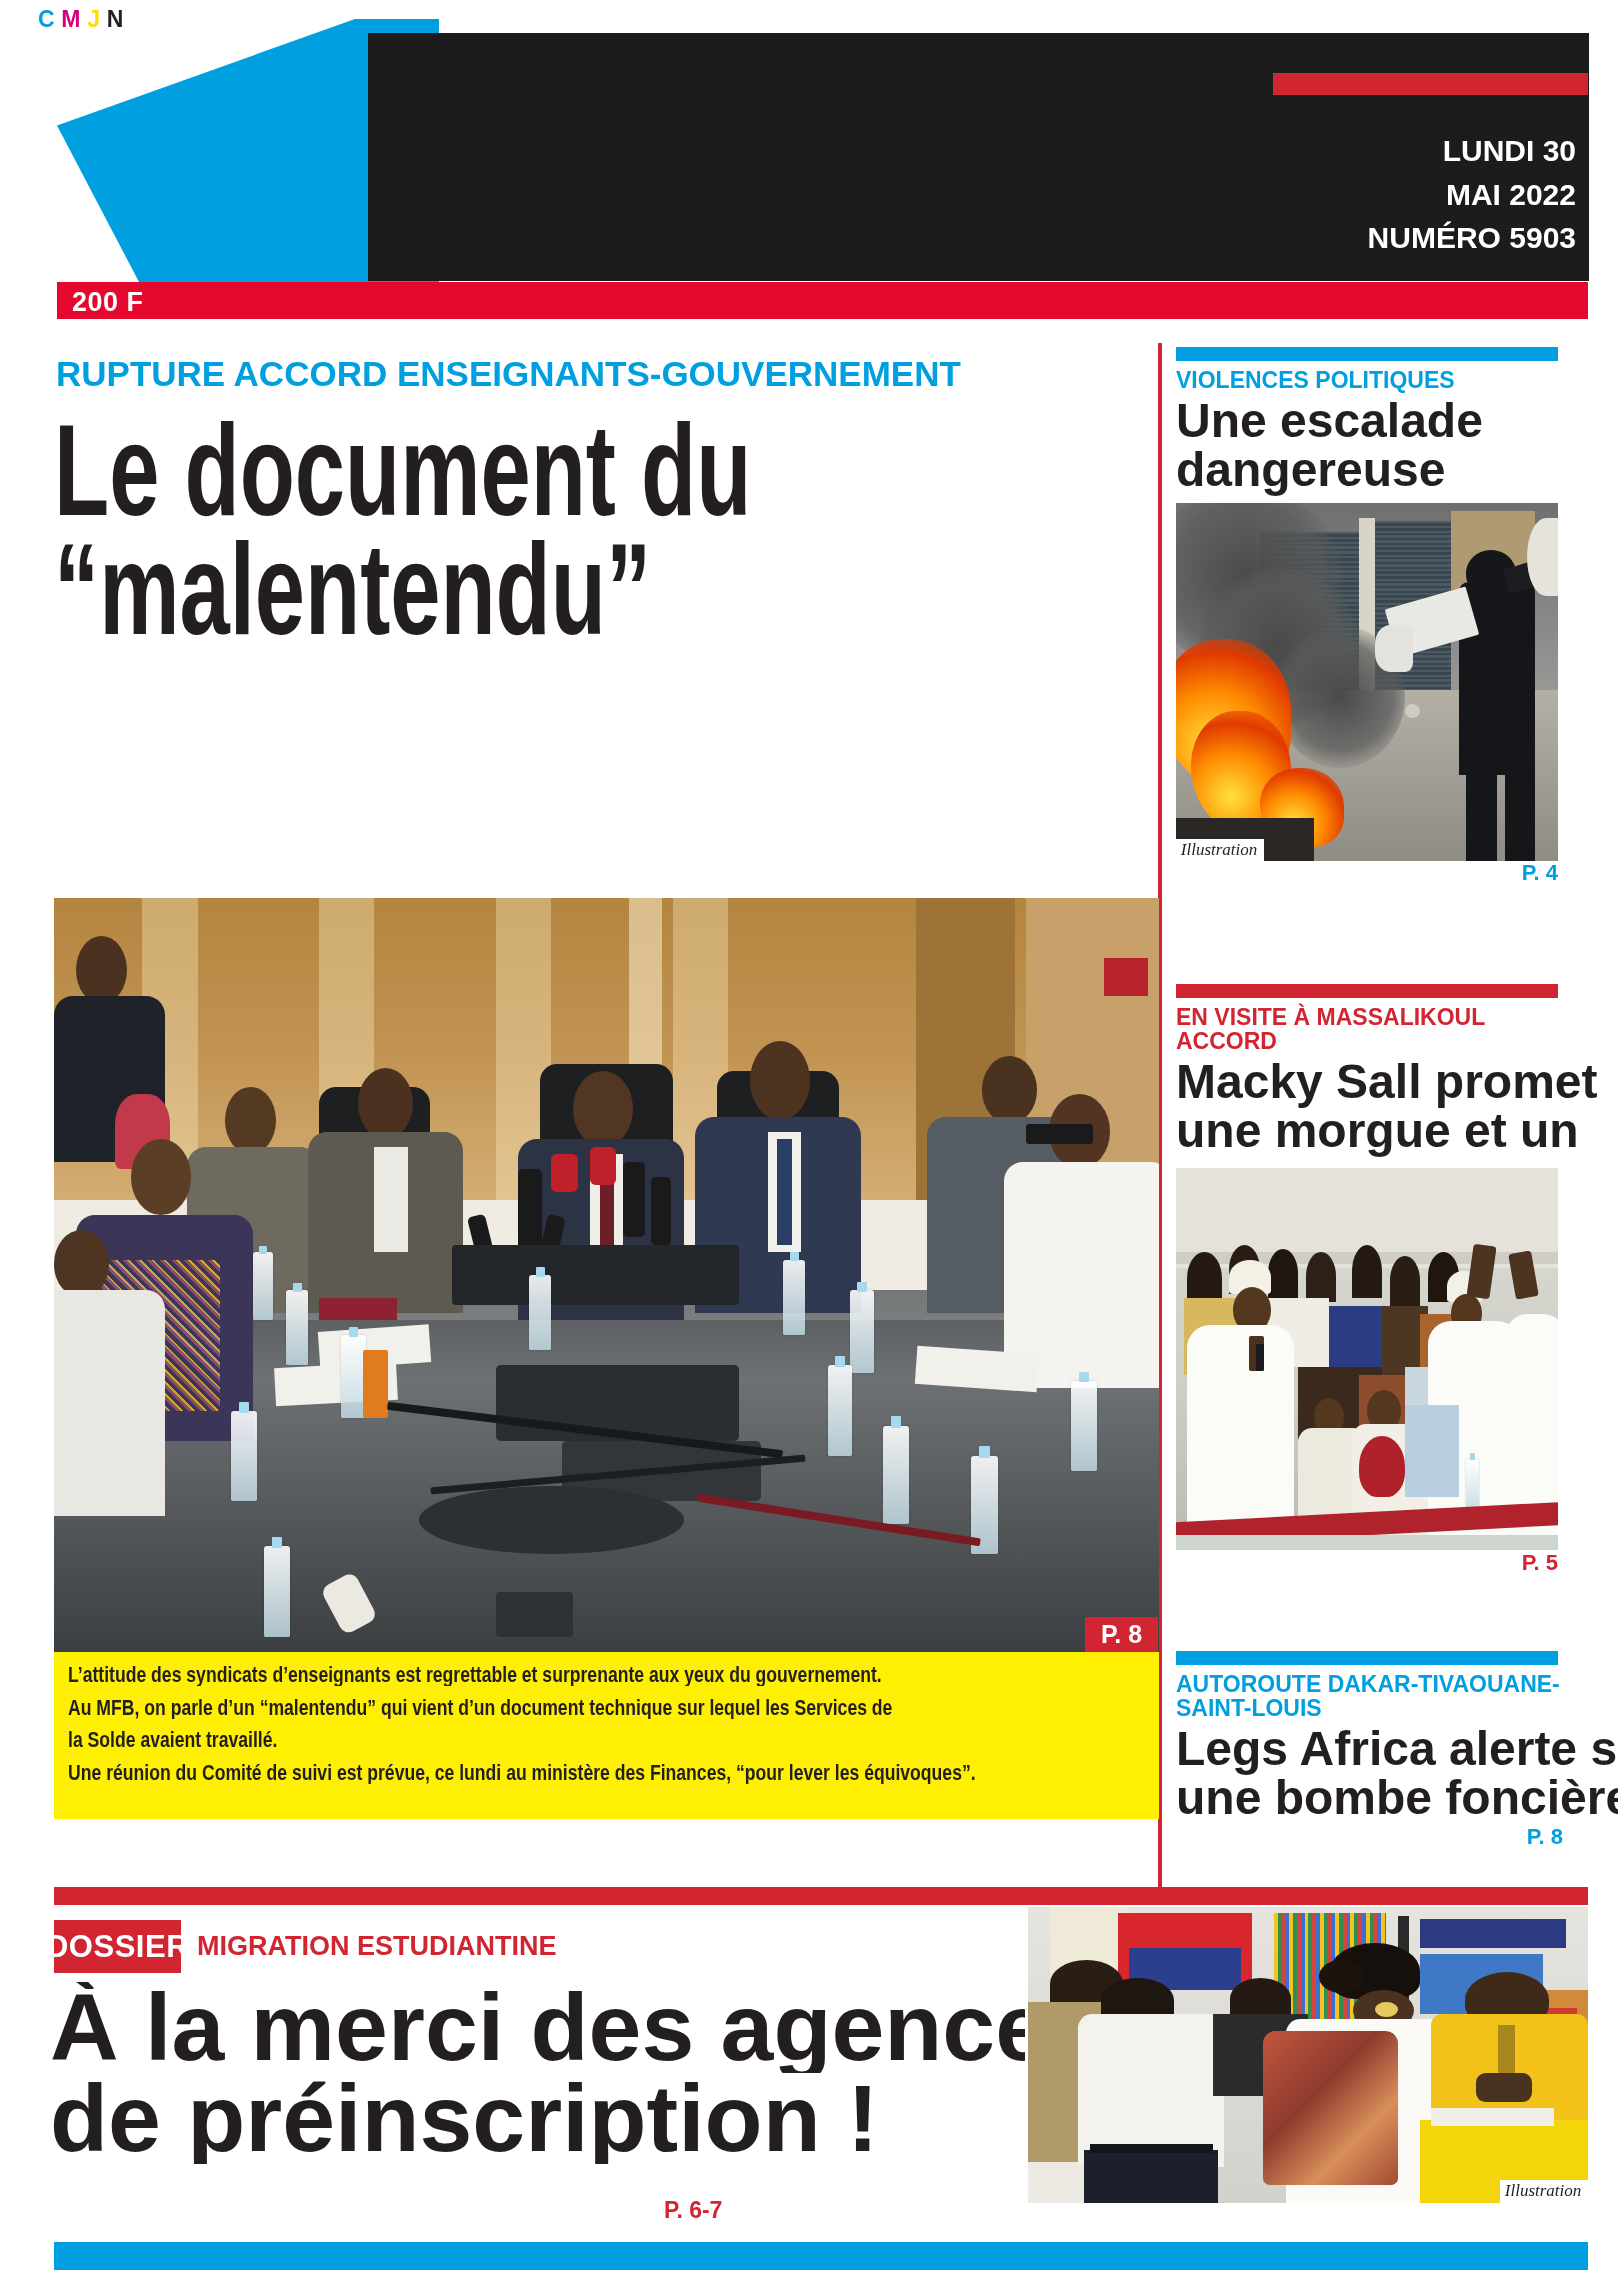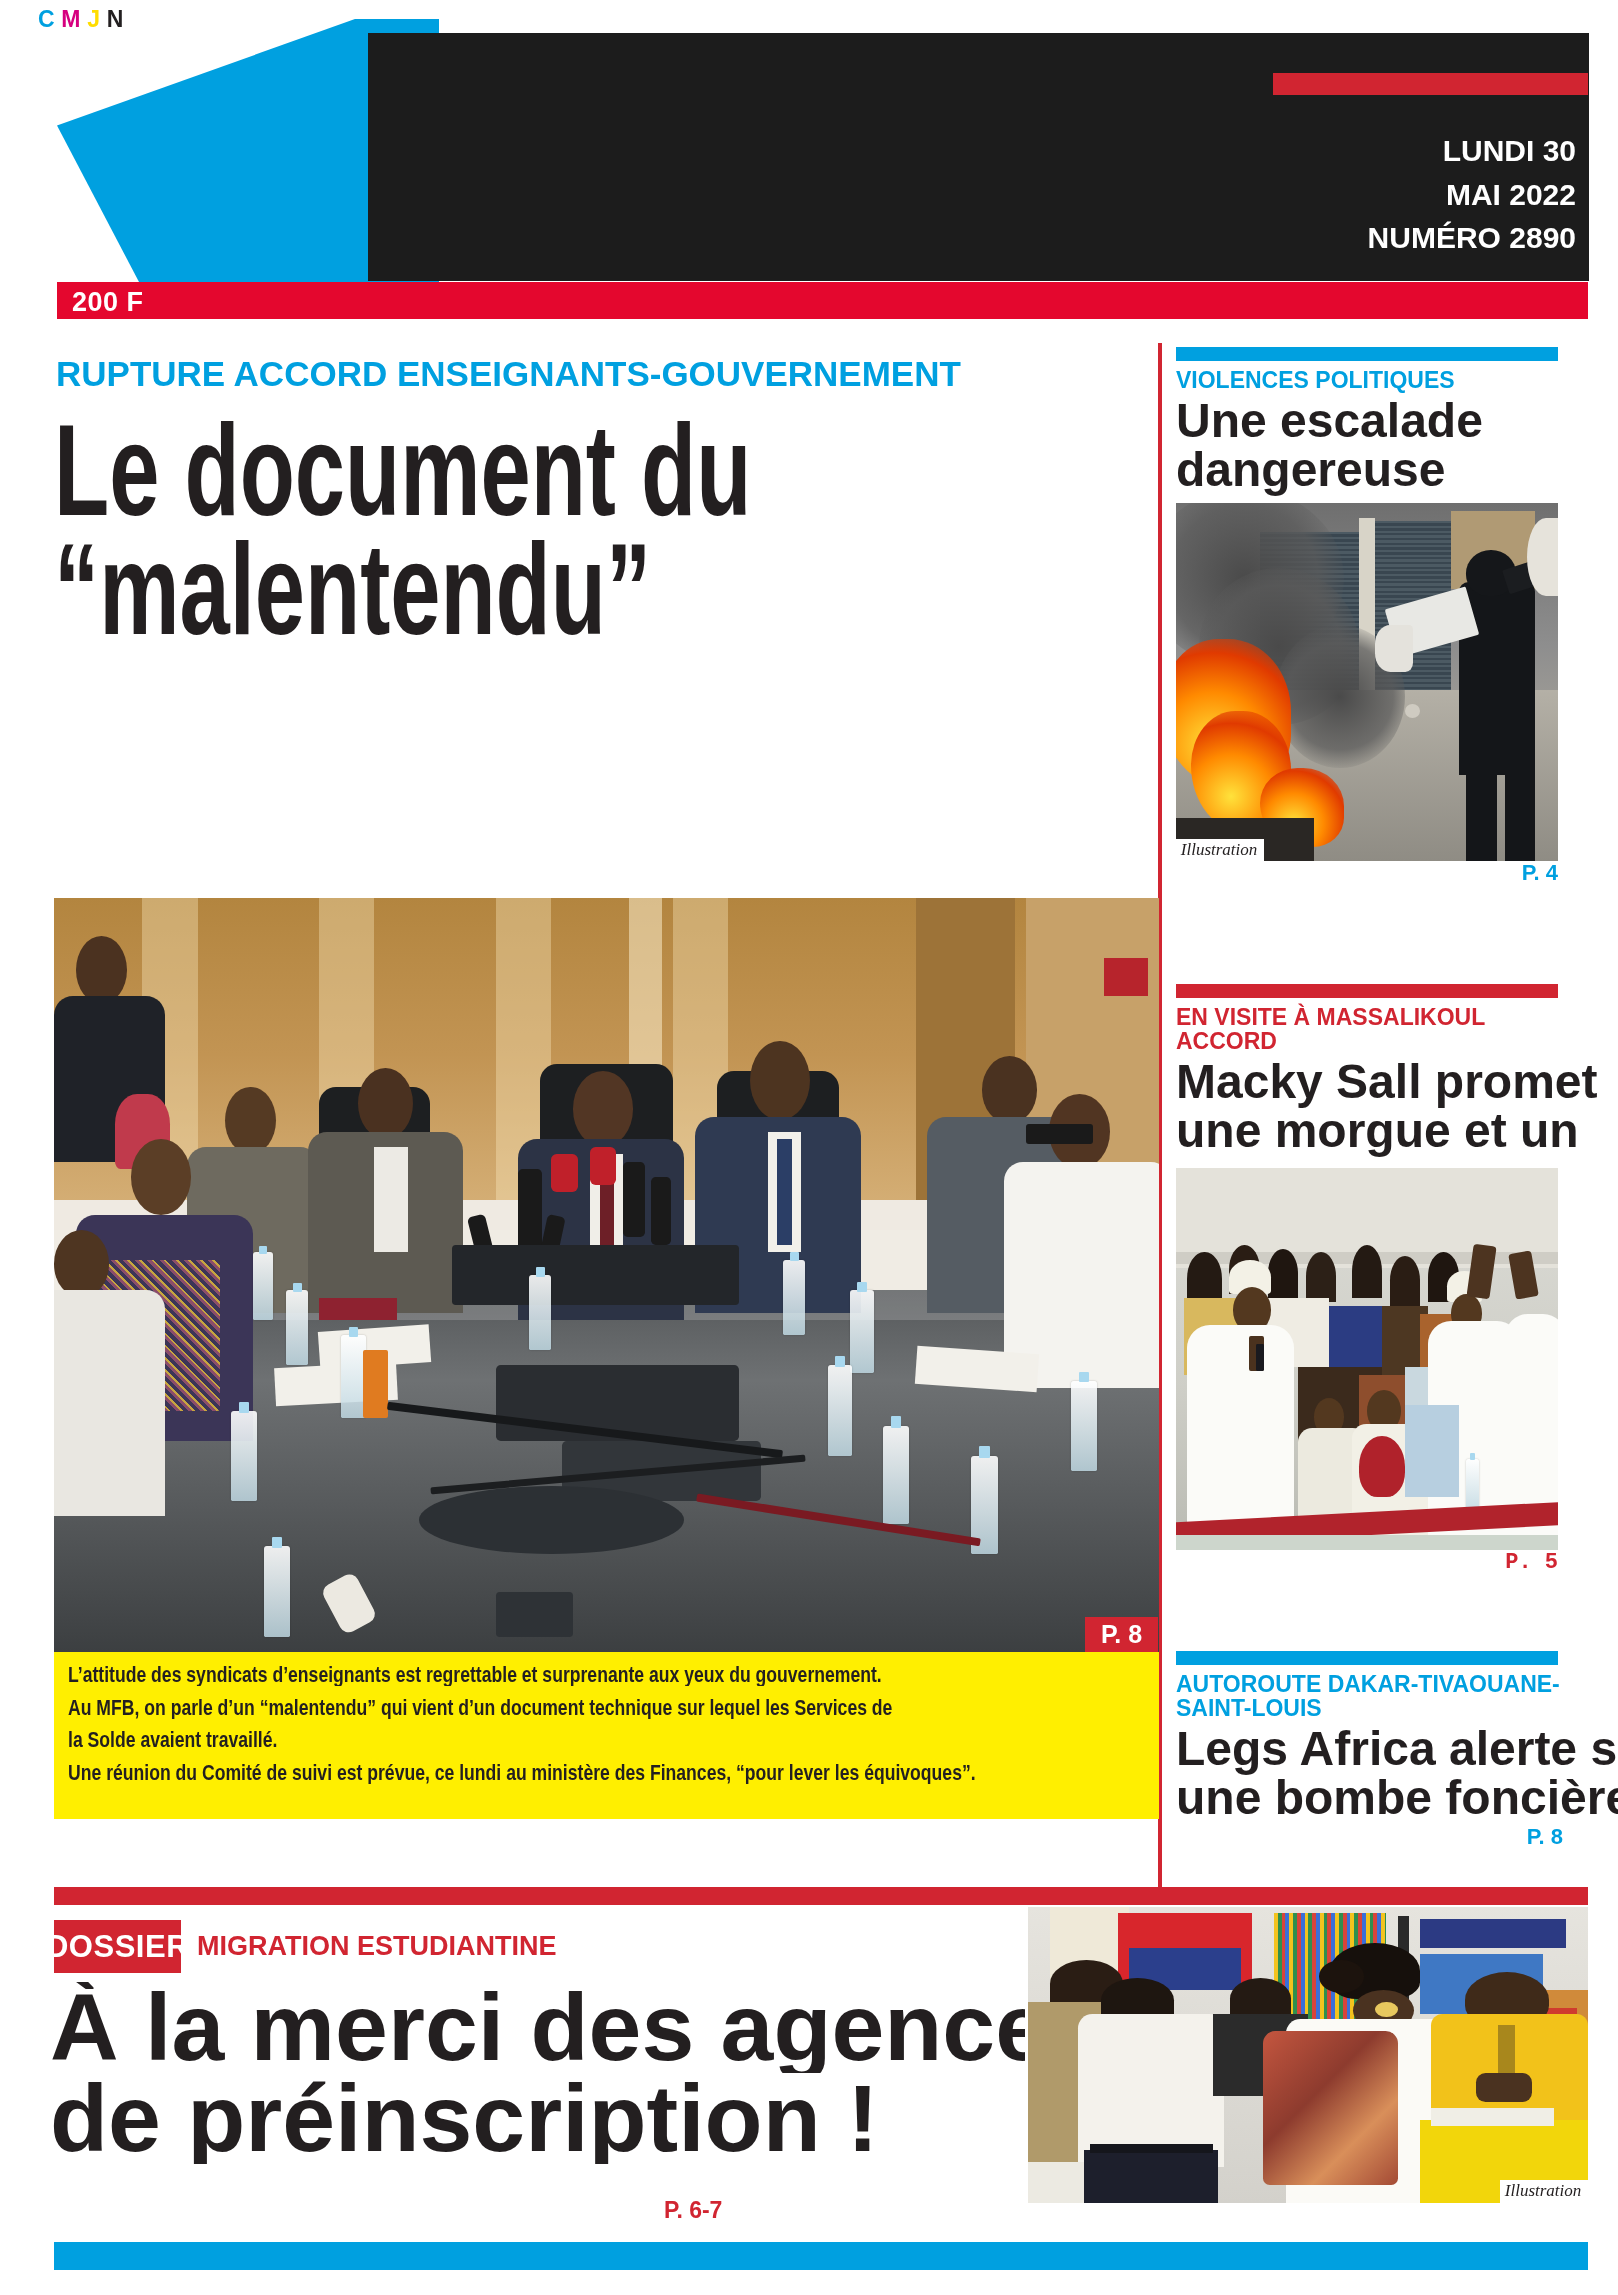--- a/index.html
+++ b/index.html
@@ -87,21 +87,21 @@
   .side-hl { color:#231f20; font-weight:700; font-size:48px; line-height:1.02; margin-top:4.8px; }
   .side-hl span { display:block; white-space:nowrap; }
   .sidephoto { position:relative; overflow:hidden; background:#8b8b8b; margin-top:8.6px; }
   .illus {
     position:absolute; left:0; bottom:0; background:#fff; color:#231f20;
     font-family:"Liberation Serif", serif; font-style:italic;
     font-size:17px; padding:1px 6.7px 1.9px 4.8px; z-index:5;
   }
   .pref { font-size:22px; font-weight:700; }
   .pref.cyan { color:#00a0e0; }
-  .pref.red  { color:#d12531;font-family:Liberation Mono, monospace; }
+  .pref.red  { color:#d12531; }
 
   
   #bottom-rule { position:absolute; left:54px; top:1887px; width:1534px; height:18px; background:#d12531; }
   #dossier-tag {
     position:absolute; left:54px; top:1920px; width:127px; height:53px;
     background:#d12531; color:#ffffff; font-size:31px; font-weight:700;
     display:flex; align-items:center; justify-content:center; letter-spacing:0.5px;
   }
   #dossier-kicker {
     position:absolute; left:197px; top:1932px; color:#d12531;
@@ -173,21 +173,21 @@
 
 <div id="masthead">
   <div id="mh-cyan"></div>
   <div id="mh-black"></div>
   <div id="mh-red-rule"></div>
   <div id="mh-redbar"></div>
   <div id="price">200 F</div>
   <div id="dateblock">
     <div>LUNDI 30</div>
     <div>MAI 2022</div>
-    <div>NUMÉRO 2890</div>
+    <div>NUMÉRO 5903</div>
   </div>
 </div>
 
 <div id="divider"></div>
 
 <div id="kicker-main">RUPTURE ACCORD ENSEIGNANTS-GOUVERNEMENT</div>
 
 <div id="headline-main">
   <div class="hl"><span>Le document du</span></div>
   <div class="hl"><span>“malentendu”</span></div>

